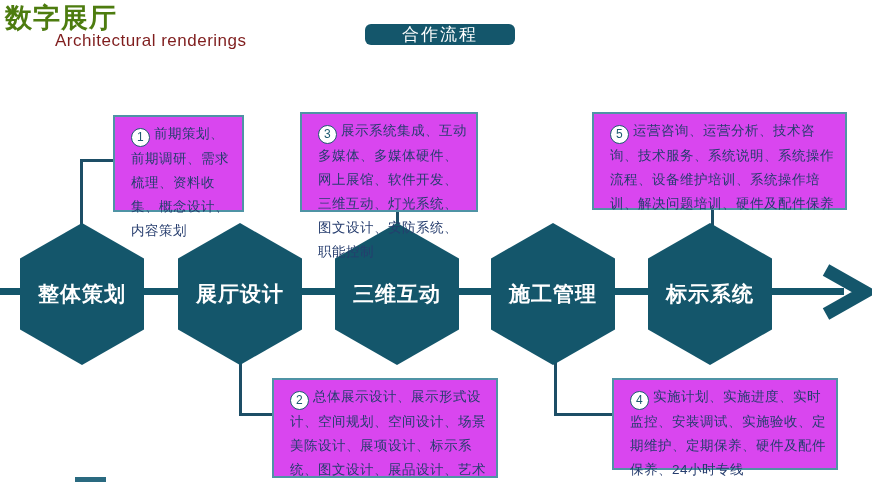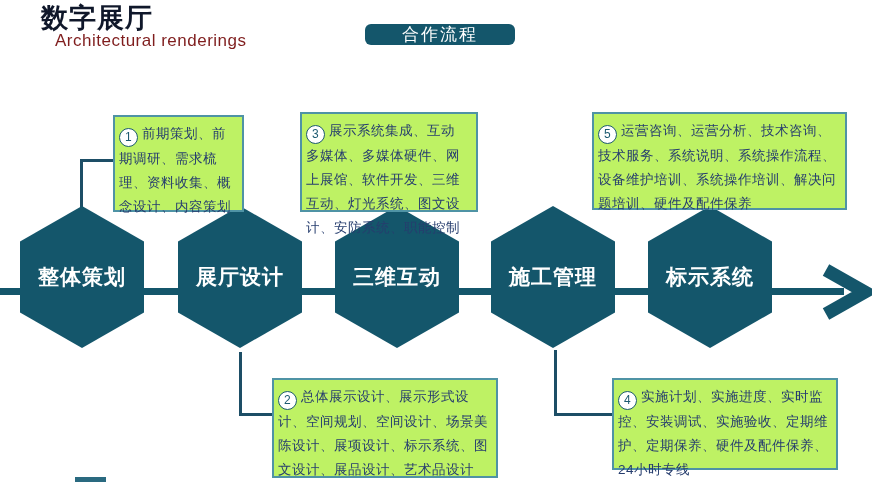--- a/index.html
+++ b/index.html
@@ -4,51 +4,51 @@
 <style>
   html,body{margin:0;padding:0;}
   body{
     width:880px;height:482px;position:relative;overflow:hidden;
     background:#ffffff;
     font-family:"Liberation Sans","DejaVu Sans",sans-serif;
   }
   
   .title{
     position:absolute;left:5px;top:0px;
-    font-size:27px;font-weight:600;color:#0f172a;letter-spacing:1px;margin-left:36px;
+    font-size:27px;font-weight:600;color:#4d7c0f;letter-spacing:1px;
   }
   .subtitle{
     position:absolute;left:55px;top:31px;
     font-size:17px;color:#7f1d1d;letter-spacing:0.5px;
   }
   .badge{
     position:absolute;left:365px;top:24px;width:150px;height:21px;
     background:#14566b;border-radius:6px;
     display:flex;align-items:center;justify-content:center;
     color:#ffffff;font-size:17px;letter-spacing:2px;
   }
   
   .hex{
-    position:absolute;top:206px;width:124px;height:142px;
+    position:absolute;top:223px;width:124px;height:142px;
     background:#14566b;
     clip-path:polygon(50% 0,100% 25%,100% 75%,50% 100%,0 75%,0 25%);
     display:flex;align-items:center;justify-content:center;
   }
   .hex span{color:#ffffff;font-size:21px;font-weight:bold;letter-spacing:1px;}
   #hex1{left:20px}#hex2{left:178px}#hex3{left:335px}#hex4{left:491px}#hex5{left:648px}
   
   .mainline{position:absolute;left:0;top:288px;width:844px;height:7px;background:#14566b;}
   .arrowhead{position:absolute;left:820px;top:263px;}
   
   .conn{position:absolute;background:#1d4e66;}
   
   .box{
-    position:absolute;background:#bef264;border:2px solid #4f93a5;
+    position:absolute;background:#d946ef;border:2px solid #4f93a5;
     color:#263d6e;font-size:13.5px;line-height:24px;
-    padding:5px 8px 4px 4px;box-sizing:border-box;letter-spacing:0.5px;
+    padding:5px 8px 4px 16px;box-sizing:border-box;letter-spacing:0.5px;
   }
   #box1{left:113px;top:115px;width:131px;height:97px;}
   #box3{left:300px;top:112px;width:178px;height:100px;}
   #box5{left:592px;top:112px;width:255px;height:98px;}
   #box2{left:272px;top:378px;width:226px;height:100px;}
   #box4{left:612px;top:378px;width:226px;height:92px;}
   .numcircle{
     display:inline-flex;align-items:center;justify-content:center;
     width:17px;height:17px;border:1.5px solid #1c5a70;border-radius:50%;
     color:#1c5a70;font-size:12px;line-height:17px;

